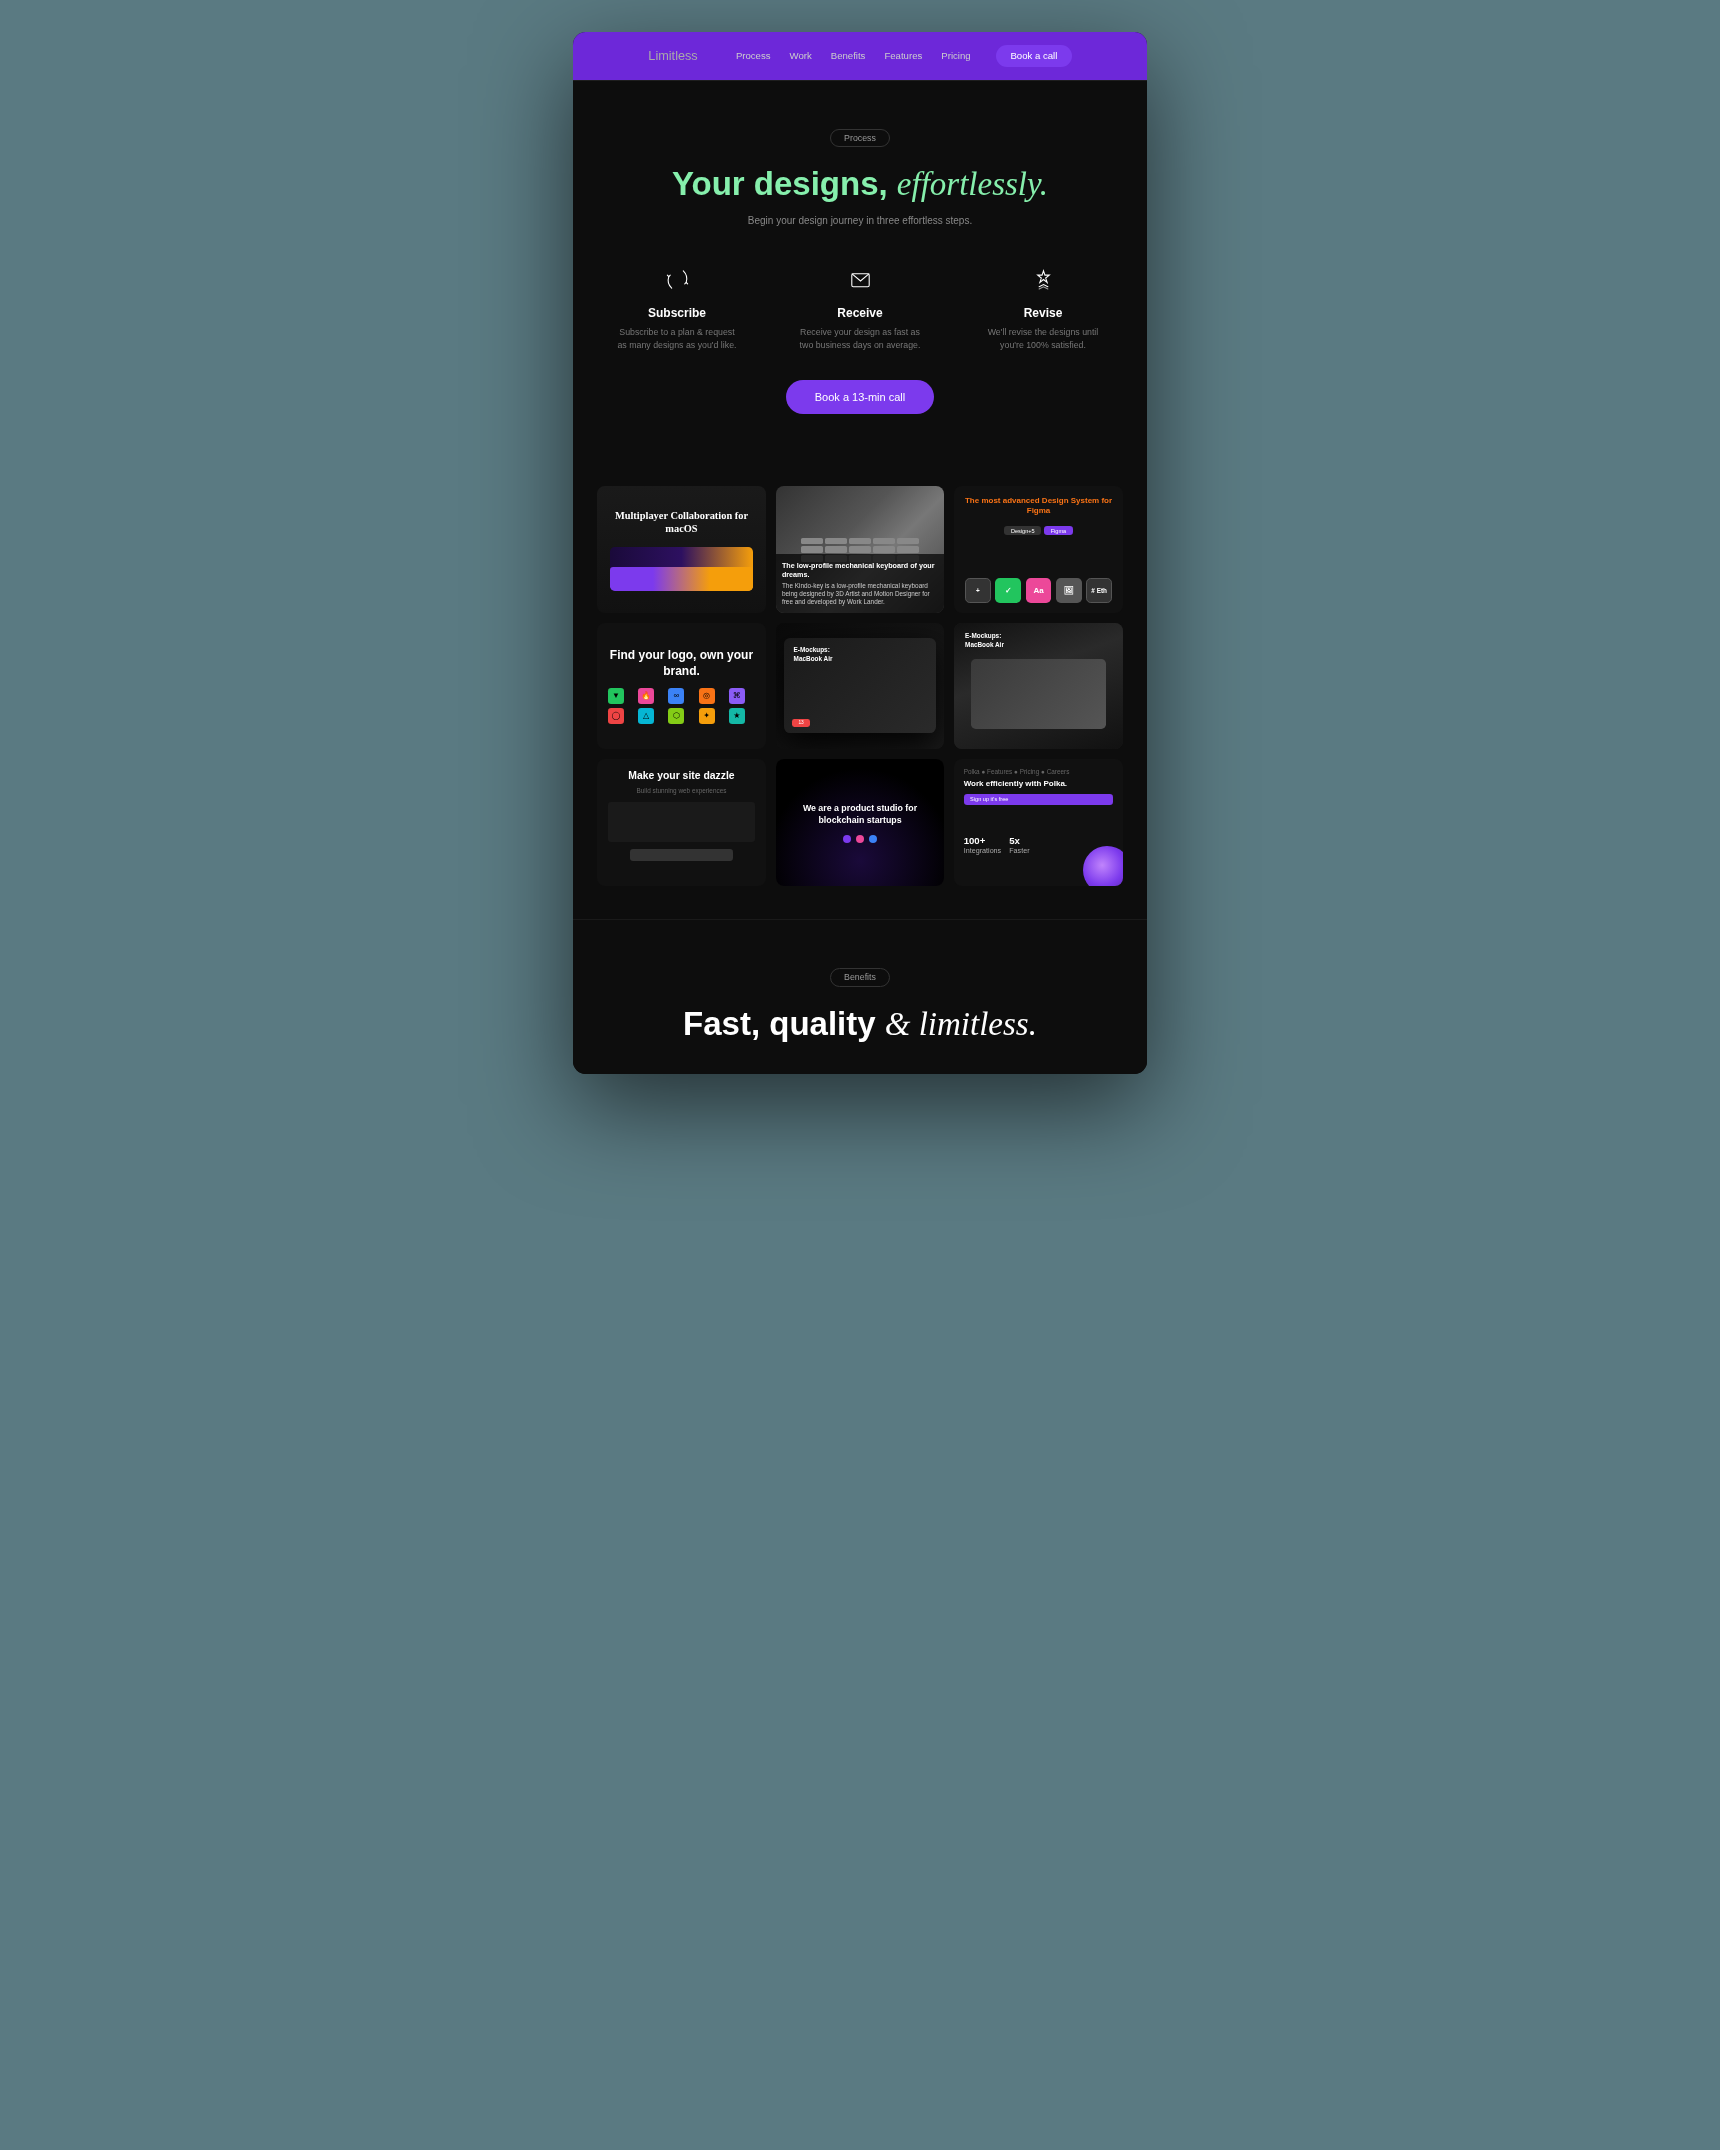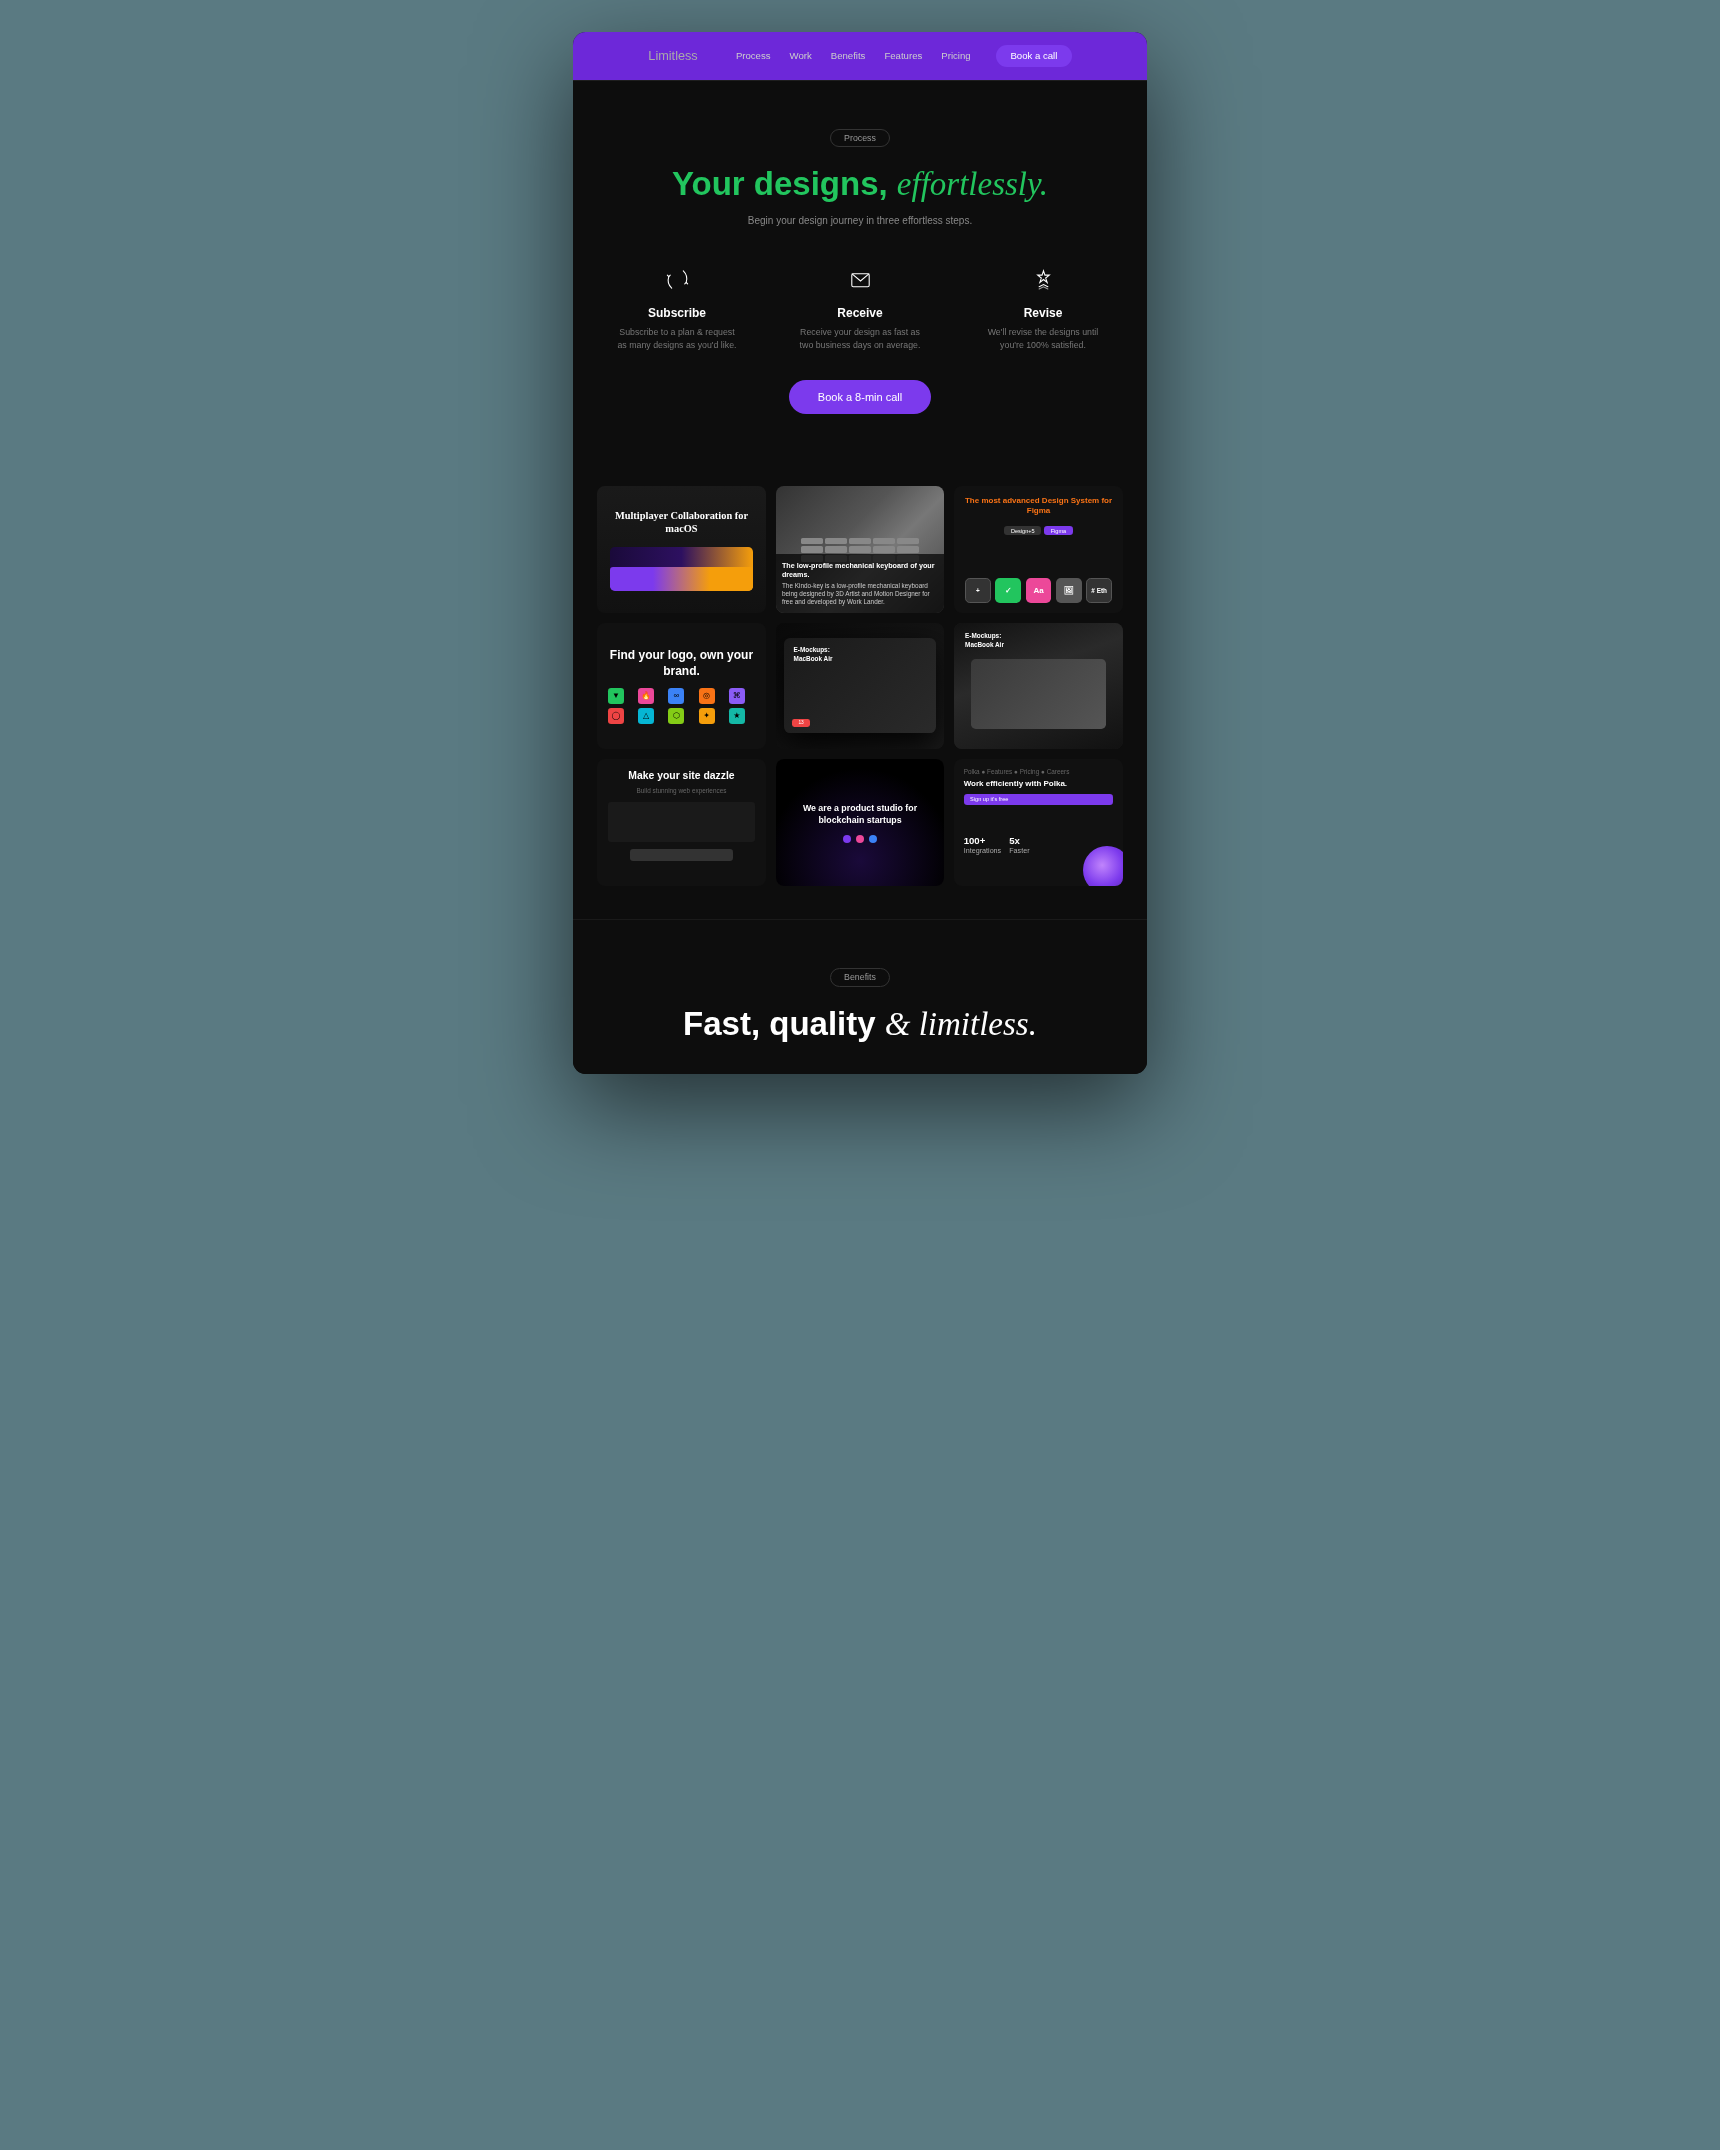--- a/index.html
+++ b/index.html
@@ -83,21 +83,21 @@
       border-radius: 16px;
       padding: 3.2px 12.7px;
       color: #999;
       font-size: 8.8px;
       margin-bottom: 19px;
     }
 
     .hero-title {
       font-size: 33px;
       font-weight: 800;
-      color: #22c55e;
+      color: #86efac;
       line-height: 1.1;
       margin-bottom: 12.7px;
     }
 
     .hero-title em {
       font-style: italic;
       font-weight: 400;
       font-family: Georgia, serif;
     }
 
@@ -551,21 +551,21 @@
             <path d="M20 8 L22 14 L28 14 L23 18 L25 24 L20 20 L15 24 L17 18 L12 14 L18 14 Z"></path>
             <path d="M14 30 L20 27 L26 30" stroke-linecap="round"></path>
             <path d="M14 33 L20 30 L26 33" stroke-linecap="round" opacity="0.6"></path>
           </svg>
         </div>
         <h3 class="step-title">Revise</h3>
         <p class="step-desc">We'll revise the designs until you're 100% satisfied.</p>
       </div>
     </div>
 
-    <button class="hero-cta">Book a 8-min call</button>
+    <button class="hero-cta">Book a 13-min call</button>
   </section>
 
   <section class="work-section">
 
     <div class="work-grid">
 
       <div class="work-card card-multiplayer">
         <div class="card-title">Multiplayer Collaboration for macOS</div>
         <div class="card-preview"></div>
       </div>

